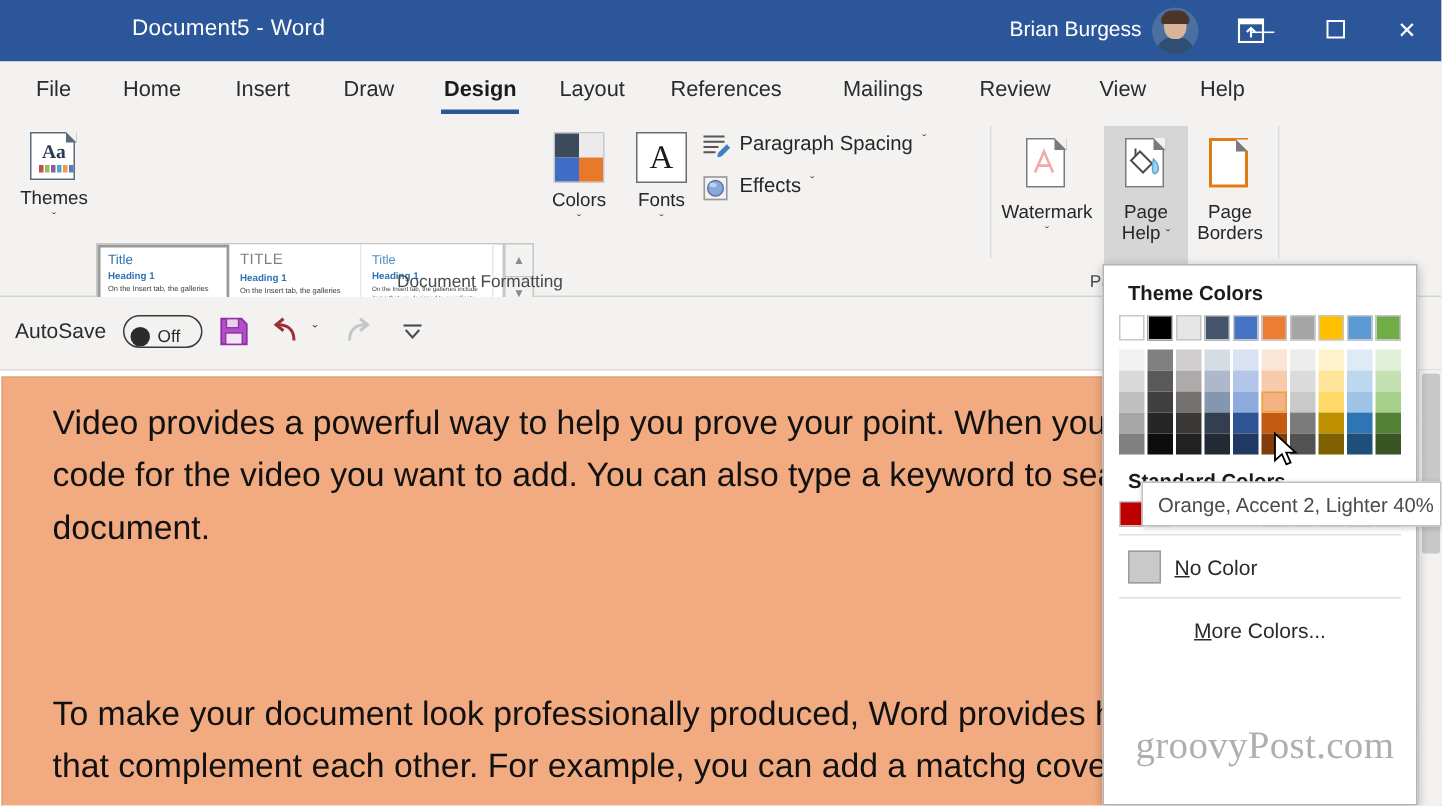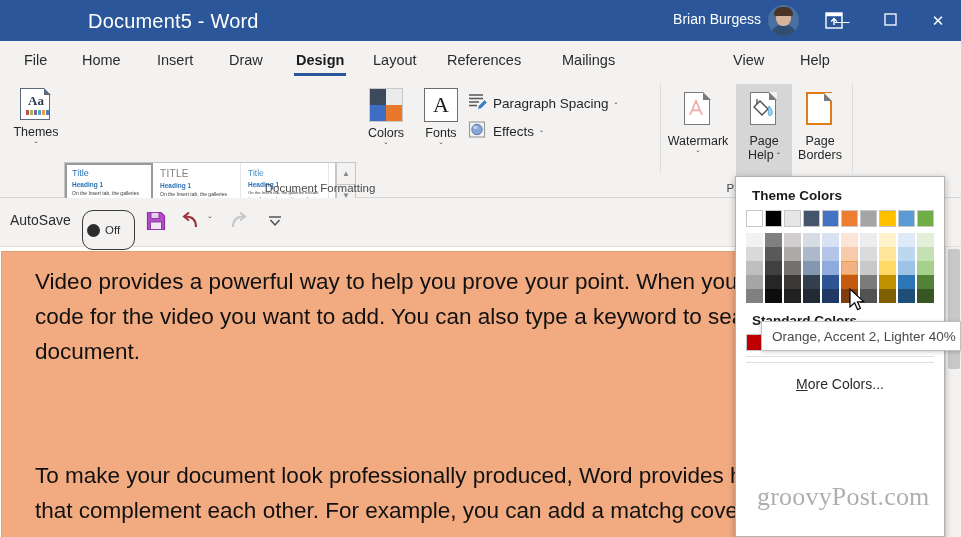--- a/index.html
+++ b/index.html
@@ -12,21 +12,21 @@
   #app { position: relative; width: 961px; height: 537px; overflow: hidden; }
 
   
   .titlebar {
     position: absolute; left: 0; top: 0; width: 961px; height: 41px;
     background: #2b579a; color: #fff;
     display: flex; align-items: center;
   }
   .title-text {
     position: absolute; left: 88px; top: 10px;
-    font-size: 20px; letter-spacing: .2px; color: #ffffff;
+    font-size: 15px; letter-spacing: .2px; color: #ffffff;
   }
   .account {
     position: absolute; right: 200px; top: 11px;
     font-size: 14px; color: #ffffff; white-space: nowrap;
   }
   .avatar {
     position: absolute; right: 162px; top: 5px;
     width: 31px; height: 31px; border-radius: 50%;
     overflow: hidden; background: #4a6fa0;
   }
@@ -160,21 +160,21 @@
   }
   .fonts-icon {
     width: 34px; height: 34px; margin-top: 4px; background: #fff;
     border: 1px solid #6d6d6d; display: flex; align-items: center; justify-content: center;
     font-family: "Liberation Serif", serif; font-size: 22px; color: #1b1b1b; line-height: 1;
   }
   .big-label { font-size: 12.5px; color: #262626; margin-top: 4px; }
 
   
   .cmd {
-    position: absolute; height: 23px; display: flex; align-items: flex-end;
+    position: absolute; height: 23px; display: flex; align-items: flex-start;
     font-size: 13.5px; color: #262626; cursor: pointer; white-space: nowrap;
   }
   .cmd .ico { width: 21px; height: 19px; margin-right: 5px; position: relative; flex: none; }
   .cmd .chev { font-size: 9px; color: #505050; margin-left: 6px; }
 
   
   .pg-btn {
     position: absolute; top: 6px; width: 72px; height: 96px;
     display: flex; flex-direction: column; align-items: center; cursor: pointer;
     font-size: 12.5px; color: #262626;
@@ -194,23 +194,23 @@
 
   
   .qat {
     position: absolute; left: 0; top: 198px; width: 961px; height: 49px;
     background: #f3f2f1; border-bottom: 1px solid #e2ddda;
   }
   .autosave-label {
     position: absolute; left: 10px; top: 14px; font-size: 14px; color: #2b2b2b;
   }
   .toggle {
-    position: absolute; left: 82px; top: 12px; width: 53px; height: 40px;
+    position: absolute; left: 82px; top: 12px; width: 53px; height: 22px;
     border: 1.5px solid #3a3a3a; border-radius: 11px; background: #f3f2f1;
-    display: flex; align-items: center; cursor: pointer;
+    display: flex; align-items: flex-end; cursor: pointer;
   }
   .toggle .knob {
     width: 13px; height: 13px; border-radius: 50%; background: #2b2b2b; margin-left: 4px;
   }
   .toggle .state { font-size: 11.5px; color: #2b2b2b; margin-left: 5px; }
   .qat-ico {
     position: absolute; top: 10px; width: 26px; height: 26px;
     display: flex; align-items: center; justify-content: center; cursor: pointer;
   }
 
@@ -333,20 +333,21 @@
 
   <div class="tabstrip">
     <div class="tab" style="left:14px">File</div>
     <div class="tab" style="left:72px">Home</div>
     <div class="tab" style="left:147px">Insert</div>
     <div class="tab" style="left:219px">Draw</div>
     <div class="tab active" style="left:286px">Design</div>
     <div class="tab" style="left:363px">Layout</div>
     <div class="tab" style="left:437px">References</div>
     <div class="tab" style="left:552px">Mailings</div>
+    <div class="tab" style="left:643px">Review</div>
     <div class="tab" style="left:723px">View</div>
     <div class="tab" style="left:790px">Help</div>
 
     <div class="ribbon-right-btn" style="right:48px">
       <svg width="17" height="17" viewBox="0 0 17 17">
         <path d="M3 13.5 C3 8.5 6.5 6.2 10.3 6.2" stroke="#2b579a" stroke-width="1.4" fill="none"></path>
         <path d="M9 3.2 L13.5 6.4 L9 9.6 Z" fill="none" stroke="#2b579a" stroke-width="1.3"></path>
         <path d="M3 13.5 L3 10" stroke="#2b579a" stroke-width="1.4" fill="none"></path>
       </svg>
     </div>
@@ -624,20 +625,24 @@
         <div class="sw" style="background: rgb(255, 192, 0);"></div>
         <div class="sw" style="background: rgb(255, 255, 0);"></div>
         <div class="sw" style="background: rgb(146, 208, 80);"></div>
         <div class="sw" style="background: rgb(0, 176, 80);"></div>
         <div class="sw" style="background: rgb(0, 176, 240);"></div>
         <div class="sw" style="background: rgb(0, 112, 192);"></div>
         <div class="sw" style="background: rgb(0, 32, 96);"></div>
         <div class="sw" style="background: rgb(112, 48, 160);"></div>
       </div>
     <div class="dd-divider"></div>
+    <div class="dd-item">
+      <span class="box"></span>
+      <span><u>N</u><span>o Color</span></span>
+    </div>
     <div class="dd-divider"></div>
     <div class="dd-item center">
       <span><u>M</u><span>ore Colors...</span></span>
     </div>
   </div>
 
   <div class="tooltip">Orange, Accent 2, Lighter 40%</div>
 
   <div class="cursor-arrow">
     <svg width="18" height="25" viewBox="0 0 18 25">

